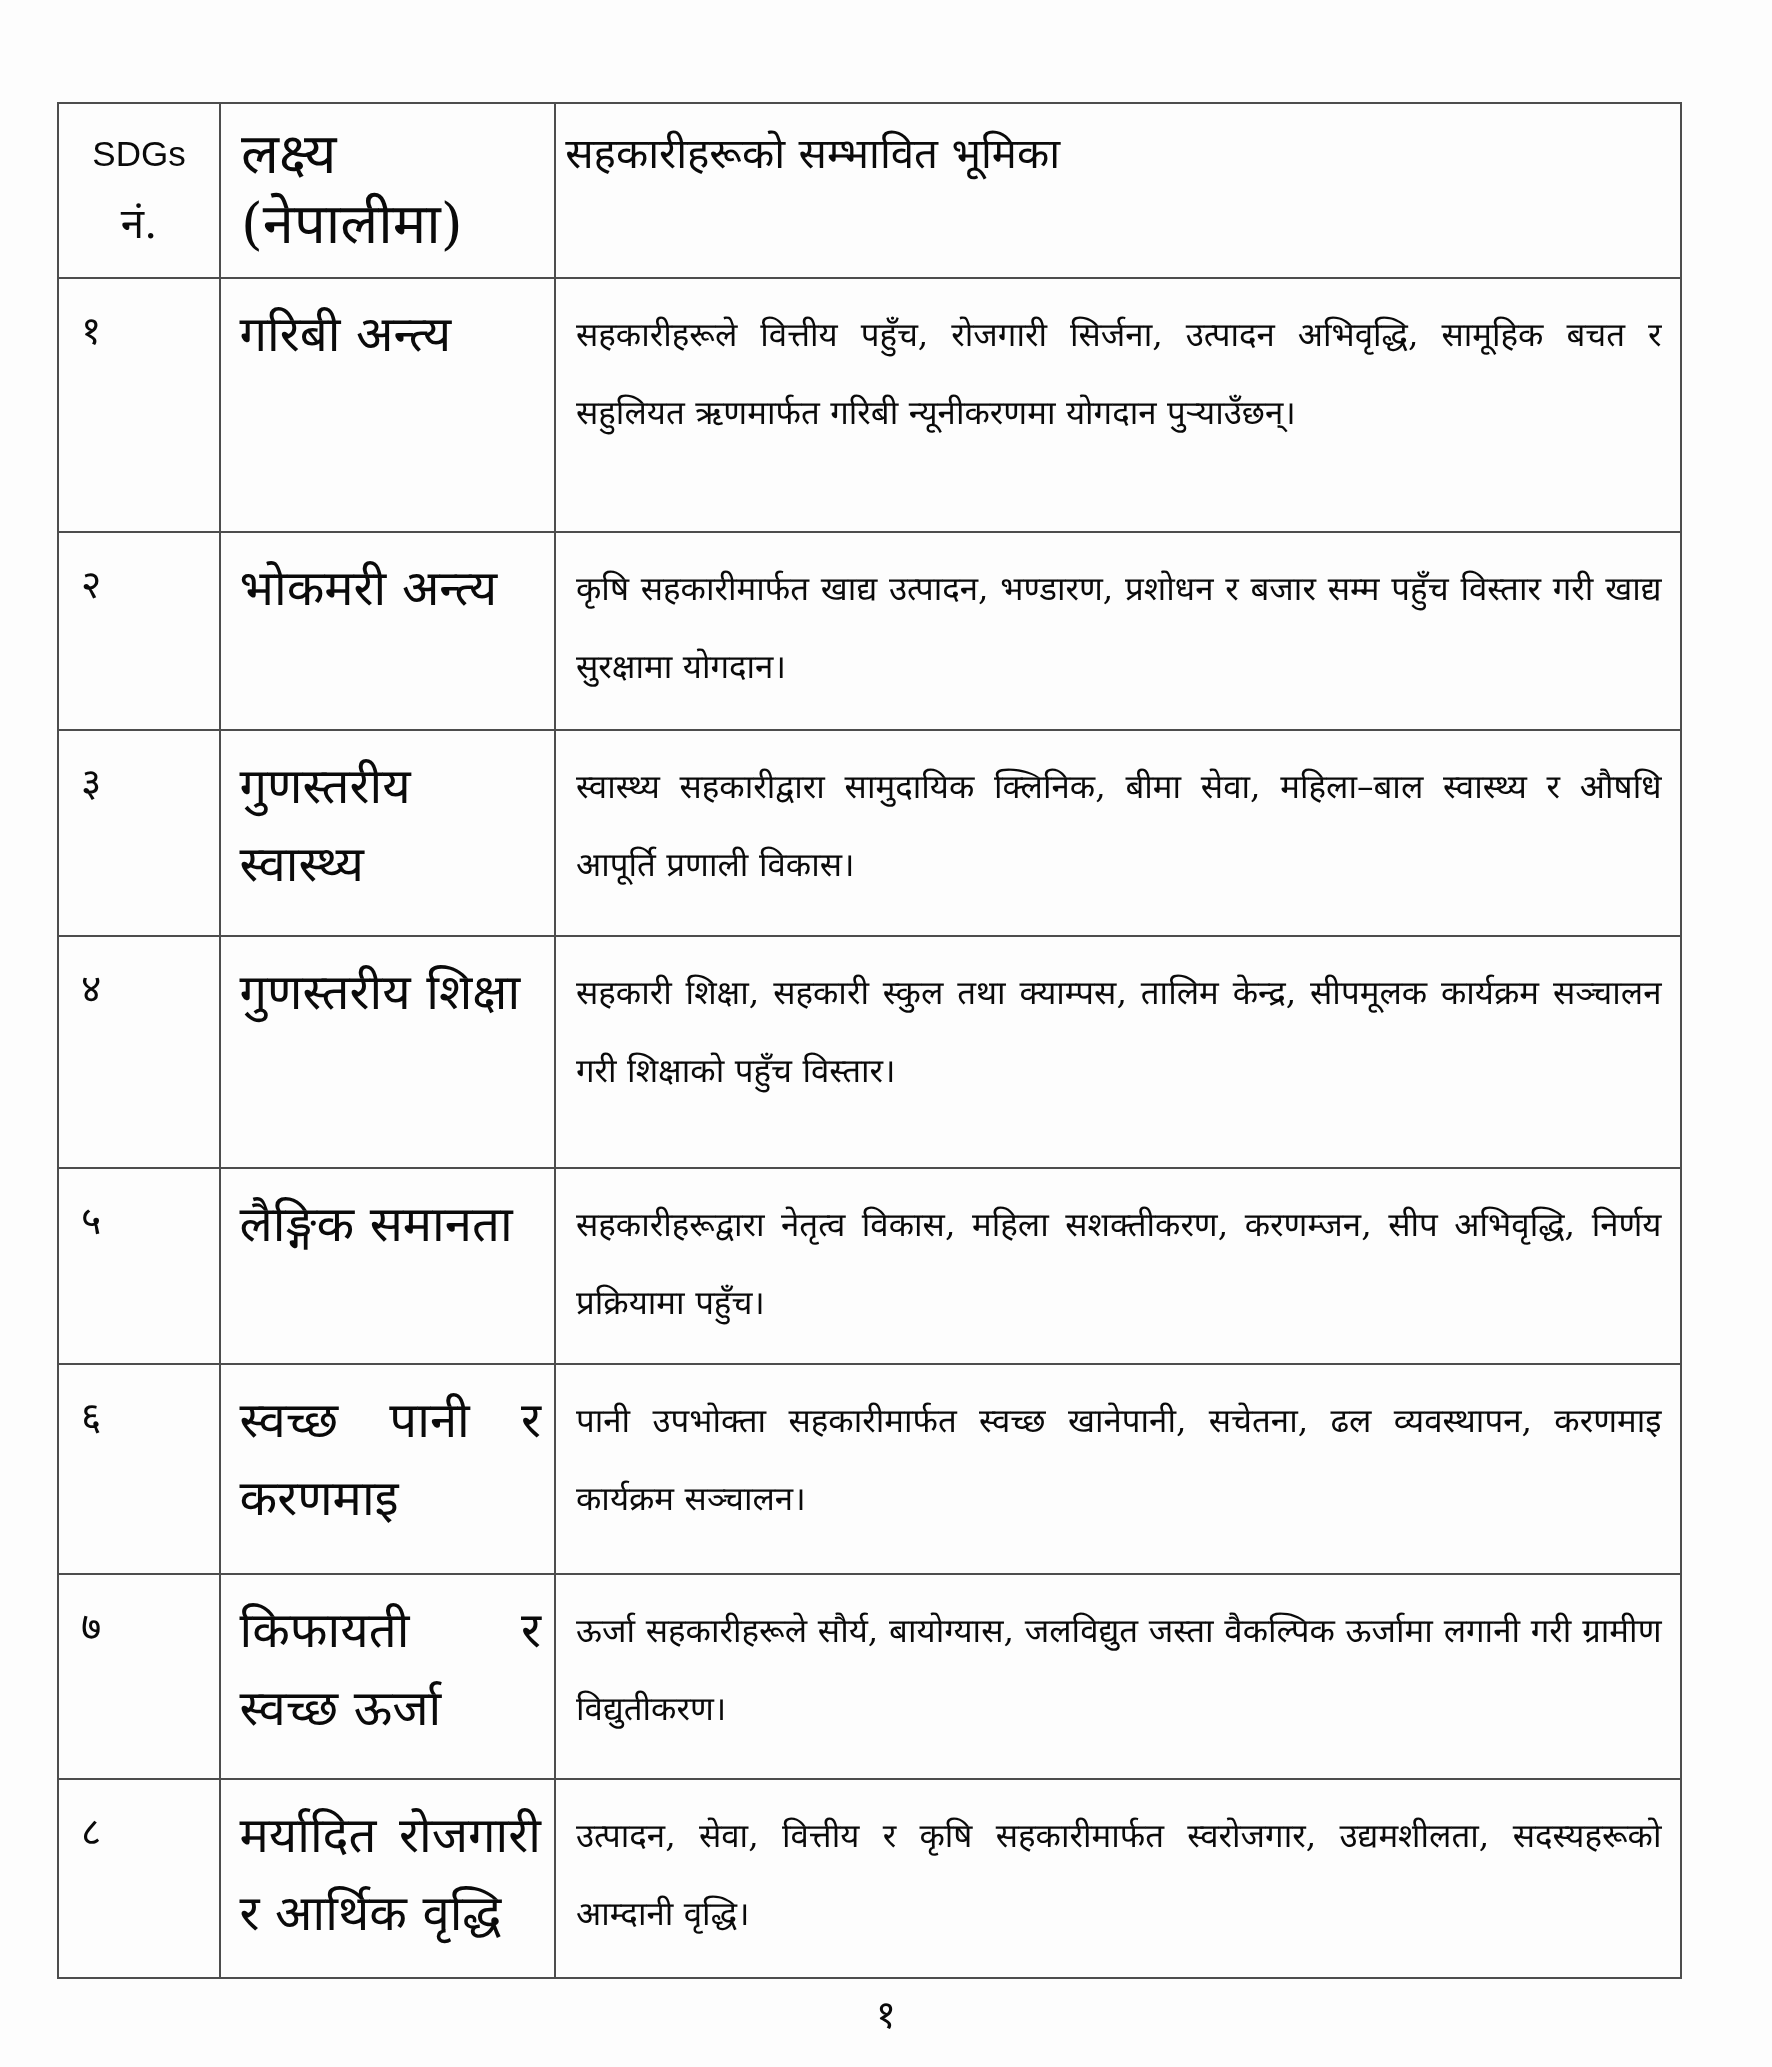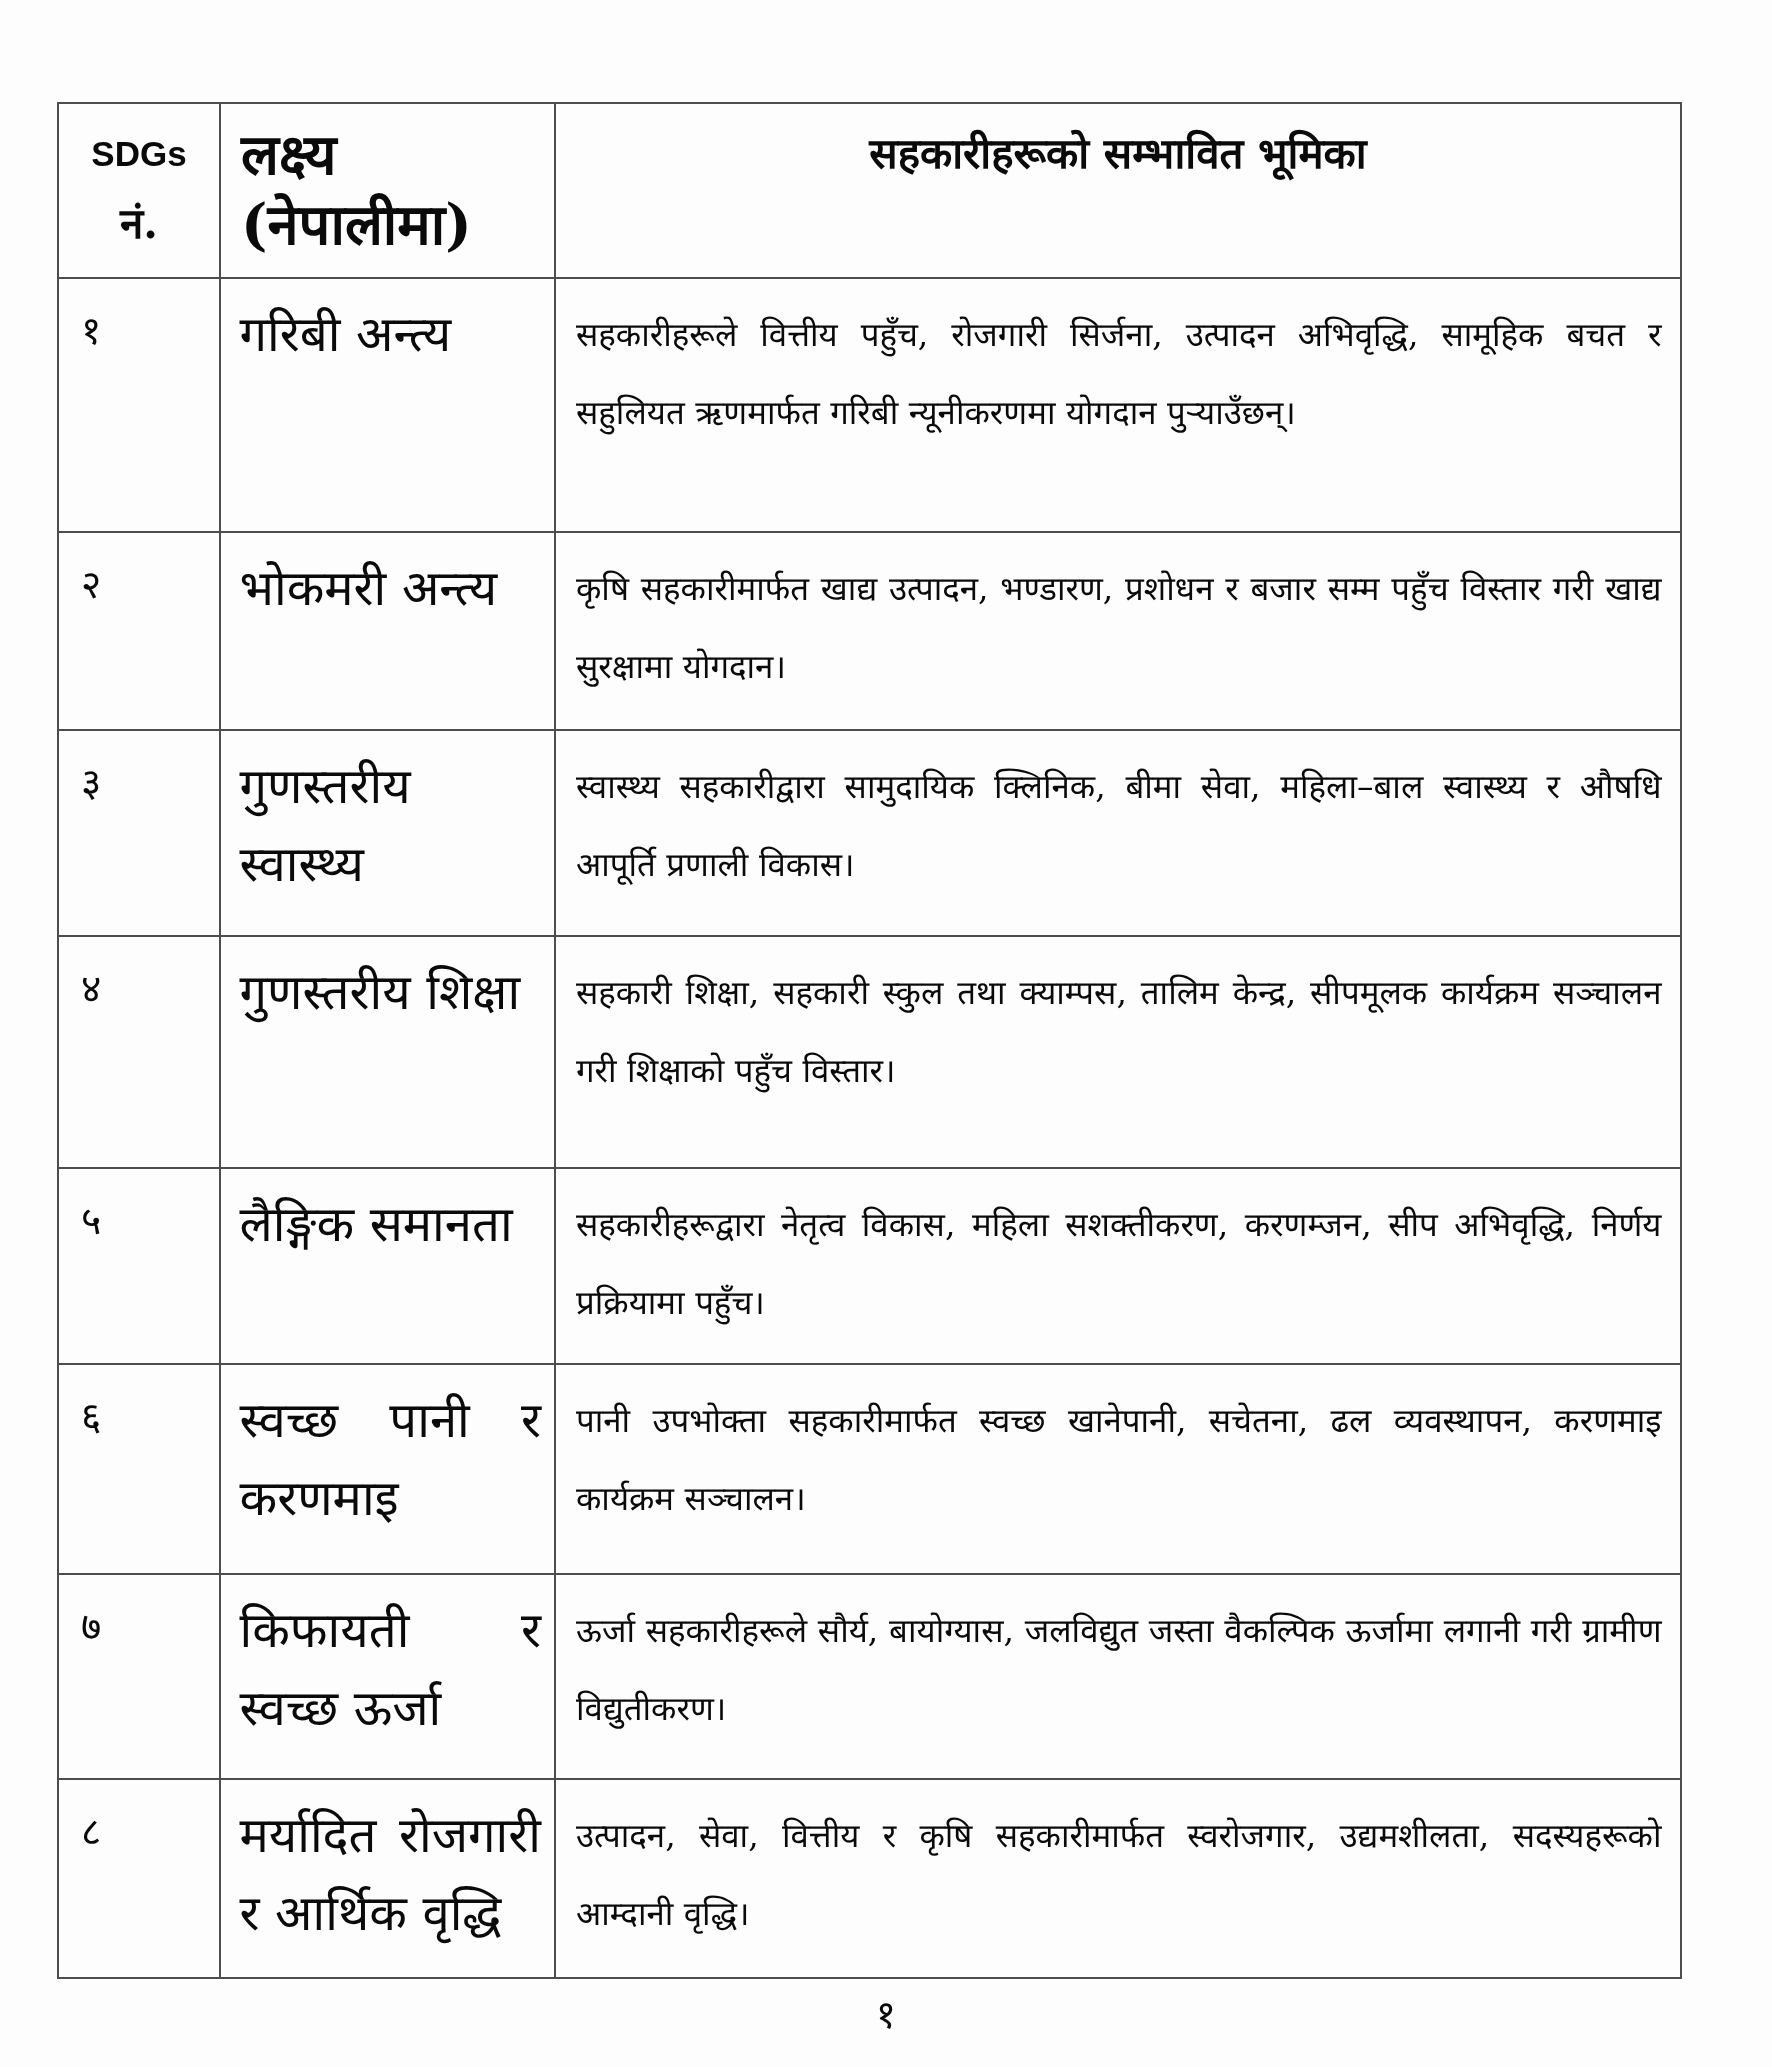--- a/index.html
+++ b/index.html
@@ -22,21 +22,21 @@
     border-collapse: collapse;
     table-layout: fixed;
     background: #fdfdfd;
   }
   .doc-table td, .doc-table th {
     border: 2.8px solid #4d4d4d;
     vertical-align: top;
     overflow: hidden;
   }
   .doc-table th {
-    font-weight: bold;
+    font-weight: normal;
   }
   th.h1 {
     text-align: center;
     padding-top: 14.8px;
     font-size: 41px;
     line-height: 70px;
   }
   th.h1 .latin {
     font-family: "Liberation Sans", sans-serif;
     font-size: 35px;
@@ -46,21 +46,21 @@
     display: block;
     font-size: 42px;
   }
   th.h2 {
     text-align: left;
     font-size: 56px;
     padding: 14.8px 9.2px 0 20px;
     line-height: 70px;
   }
   th.h3 {
-    text-align: center;
+    text-align: left;
     font-size: 42px;
     padding: 14.8px 9.2px 0 9.2px;
     line-height: 70px;
   }
   td.c1 {
     font-size: 39px;
     padding: 18.5px 0 0 22px;
     line-height: 65px;
   }
   td.c2 {

